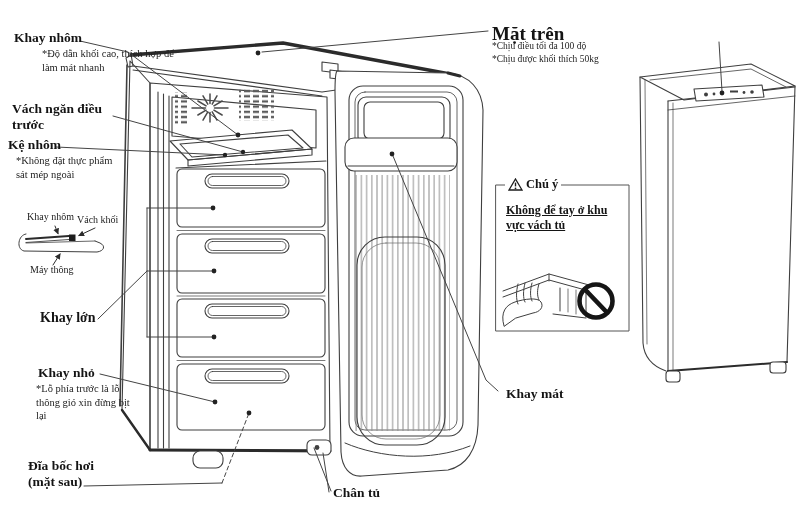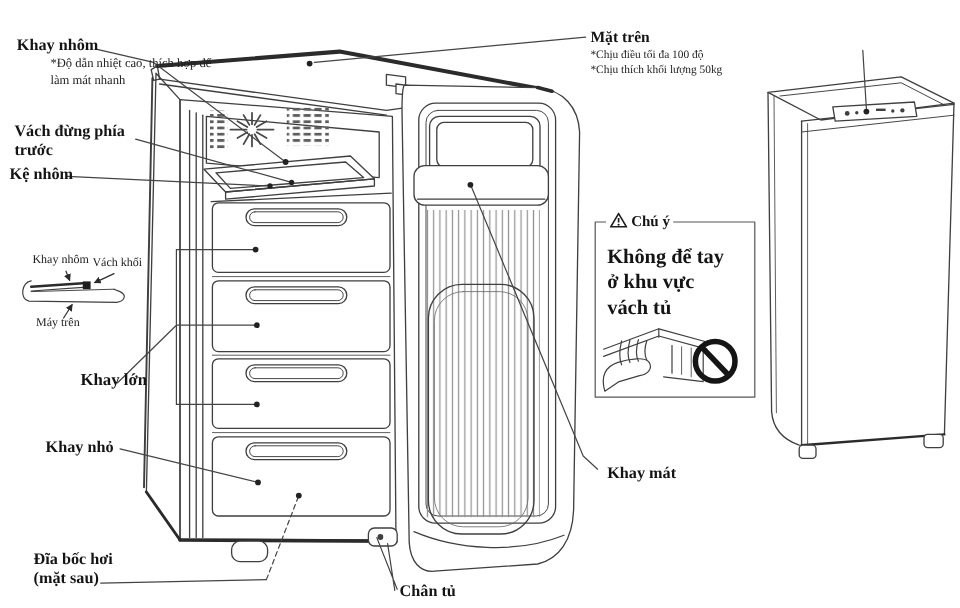--- a/index.html
+++ b/index.html
@@ -4,30 +4,30 @@
 <style>
   html,body{margin:0;padding:0;background:#ffffff;}
   .stage{
     position:relative;width:800px;height:507px;background:#ffffff;overflow:hidden;
     font-family:"Liberation Serif","DejaVu Serif",serif;color:#141414;
   }
   .art{position:absolute;left:0;top:0;width:800px;height:507px;}
   .lbl{position:absolute;white-space:normal;line-height:1.18;}
   .b{font-weight:bold;}
   .t13{font-size:13.5px;}
-  .t14{font-size:14px;margin-left:27px;}
+  .t14{font-size:14px;}
   .note{font-size:10.5px;line-height:1.3;color:#232323;}
   .small{font-size:10px;color:#1c1c1c;}
   .warn-title{
     position:absolute;left:505px;top:177px;background:#ffffff;padding:0 3px;
-    font-size:12.5px;font-weight:bold;display:flex;align-items:flex-start;gap:3px;
+    font-size:12.5px;font-weight:bold;display:flex;align-items:center;gap:3px;
   }
   .warn-body{
     position:absolute;left:506px;top:203px;width:110px;
-    font-size:17px;font-weight:bold;line-height:1.25;
+    font-size:12px;font-weight:bold;line-height:1.25;text-decoration:underline;
   }
 </style>
 </head>
 <body>
 
 <div class="stage">
 
 <svg class="art" viewBox="0 0 800 507" stroke-linecap="round" stroke-linejoin="round">
   <defs>
     <pattern id="ribs" width="5.2" height="8" patternUnits="userSpaceOnUse">
@@ -219,43 +219,45 @@
       <circle cx="214" cy="337" r="2.4"></circle>
           <circle cx="215" cy="402" r="2.4"></circle>
       <circle cx="249" cy="413" r="2.4"></circle>
           <circle cx="392" cy="154" r="2.4"></circle>
       <circle cx="722" cy="93" r="2.4"></circle>
     </g>
   </g>
 </svg>
 
   <div class="lbl b t13" style="left:14px;top:30px">Khay nhôm</div>
-  <div class="lbl note" style="left:42px;top:47px;width:140px">*Độ dẫn nhiệt cao, thích hợp để làm mát nhanh</div>
-
-  <div class="lbl b t13" style="left:12px;top:101px;width:115px">Vách đừng phía trước</div>
+  <div class="lbl note" style="left:42px;top:47px;width:140px">*Độ dẫn khối cao, thích hợp để làm mát nhanh</div>
+
+  <div class="lbl b t13" style="left:12px;top:101px;width:115px">Vách ngăn điều trước</div>
 
   <div class="lbl b t13" style="left:8px;top:137px">Kệ nhôm</div>
+  <div class="lbl note" style="left:16px;top:154px;width:100px">*Không đặt thực phẩm sát mép ngoài</div>
 
   <div class="lbl small" style="left:27px;top:211px">Khay nhôm</div>
   <div class="lbl small" style="left:77px;top:214px">Vách khối</div>
-  <div class="lbl small" style="left:30px;top:264px">Máy trên</div>
+  <div class="lbl small" style="left:30px;top:264px">Máy thông</div>
 
   <div class="lbl b t14" style="left:40px;top:310px">Khay lớn</div>
 
   <div class="lbl b t13" style="left:38px;top:365px">Khay nhỏ</div>
+  <div class="lbl note" style="left:36px;top:382px;width:95px">*Lỗ phía trước là lỗ thông gió xin đừng bịt lại</div>
 
   <div class="lbl b t13" style="left:28px;top:458px;width:95px">Đĩa bốc hơi (mặt sau)</div>
 
   <div class="lbl b t13" style="left:333px;top:485px">Chân tủ</div>
 
   <div class="lbl b t13" style="left:506px;top:386px">Khay mát</div>
 
-  <div class="lbl b" style="left:492px;top:23px;font-size:13px">Mặt trên</div>
+  <div class="lbl b" style="left:492px;top:23px;font-size:19px">Mặt trên</div>
   <div class="lbl note" style="left:492px;top:40px;width:135px;font-size:9.5px">*Chịu điều tối đa 100 độ</div>
-  <div class="lbl note" style="left:492px;top:53px;width:112px;font-size:9.5px">*Chịu thích khối lượng 50kg</div>
+  <div class="lbl note" style="left:492px;top:53px;width:112px;font-size:9.5px">*Chịu được khối thích 50kg</div>
 
 
   <div class="warn-title">
     <svg width="15" height="13" viewBox="0 0 15 13">
       <polygon points="7.5,1 14,12 1,12" fill="none" stroke="#1d1d1d" stroke-width="1.3"></polygon>
       <line x1="7.5" y1="4.6" x2="7.5" y2="8.4" stroke="#1d1d1d" stroke-width="1.4"></line>
       <circle cx="7.5" cy="10.3" r="0.9" fill="#1d1d1d"></circle>
     </svg>
     <span>Chú ý</span>
   </div>

